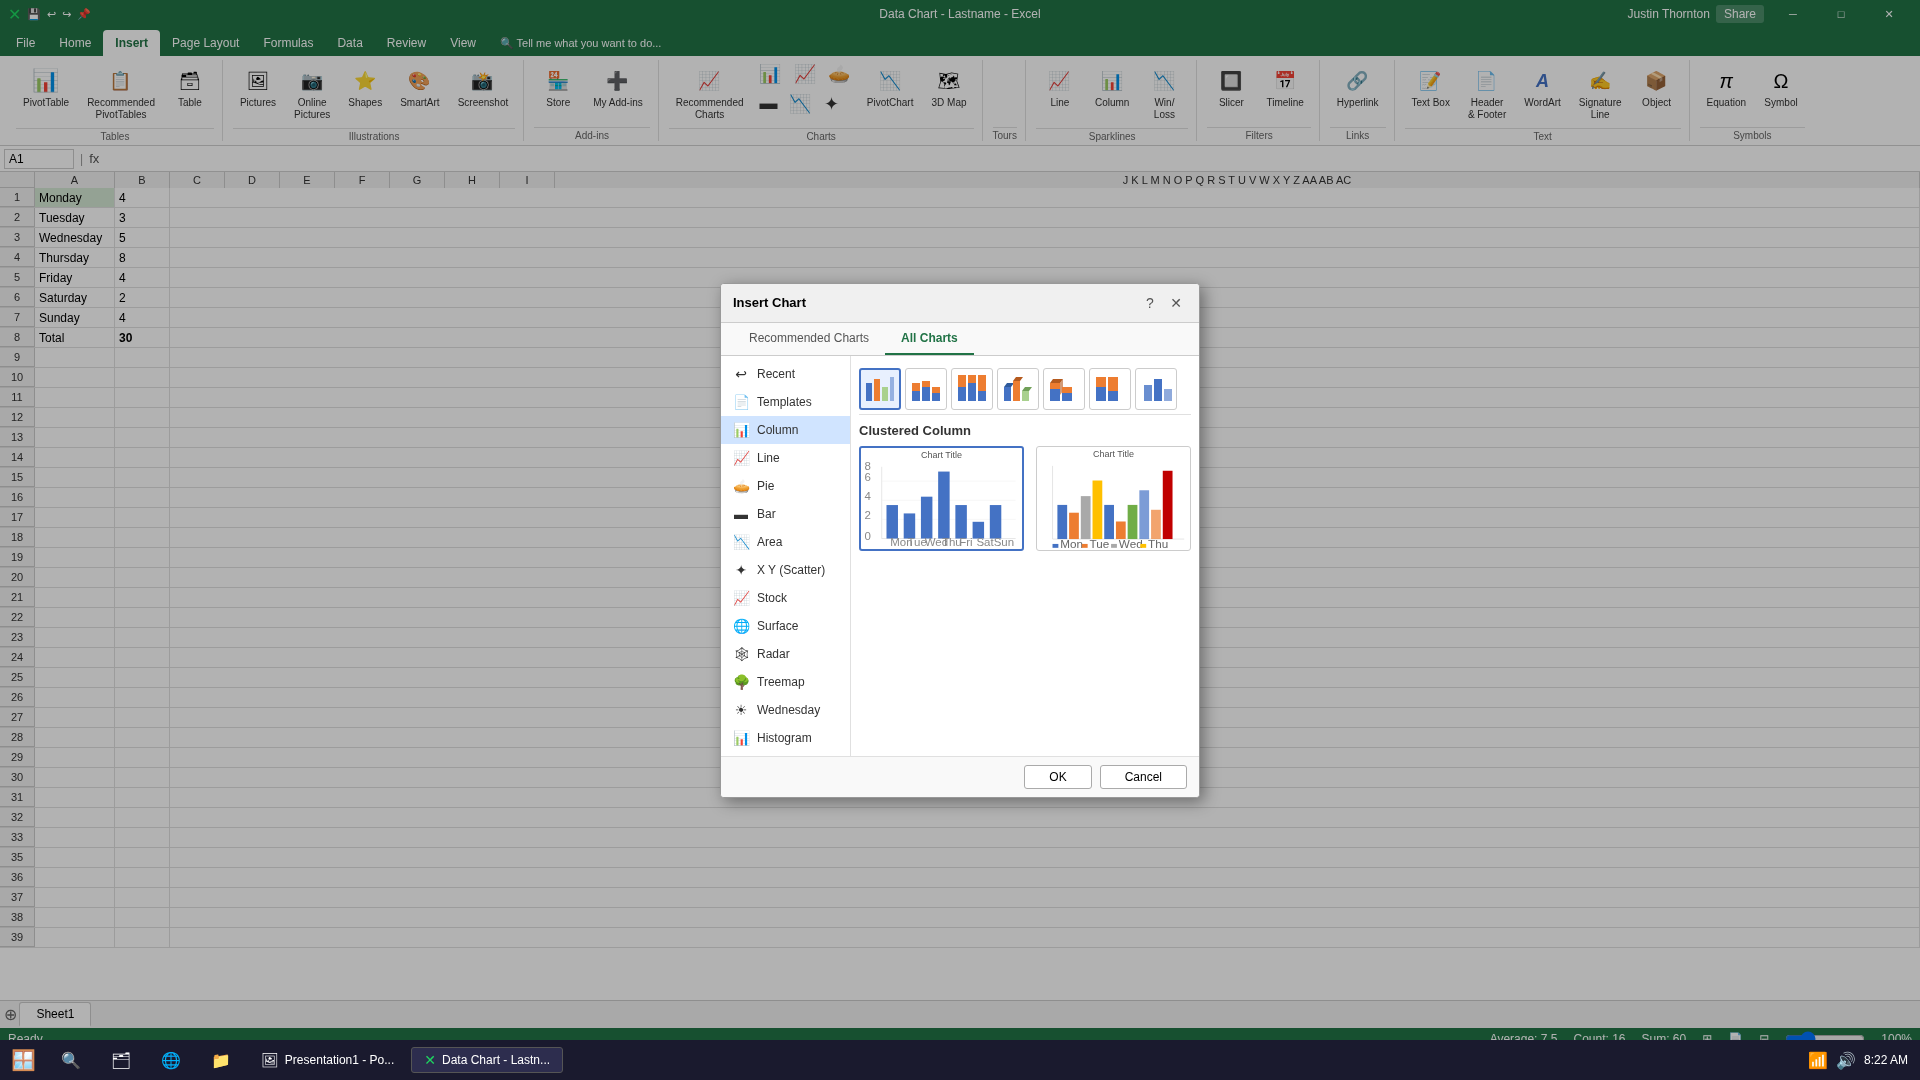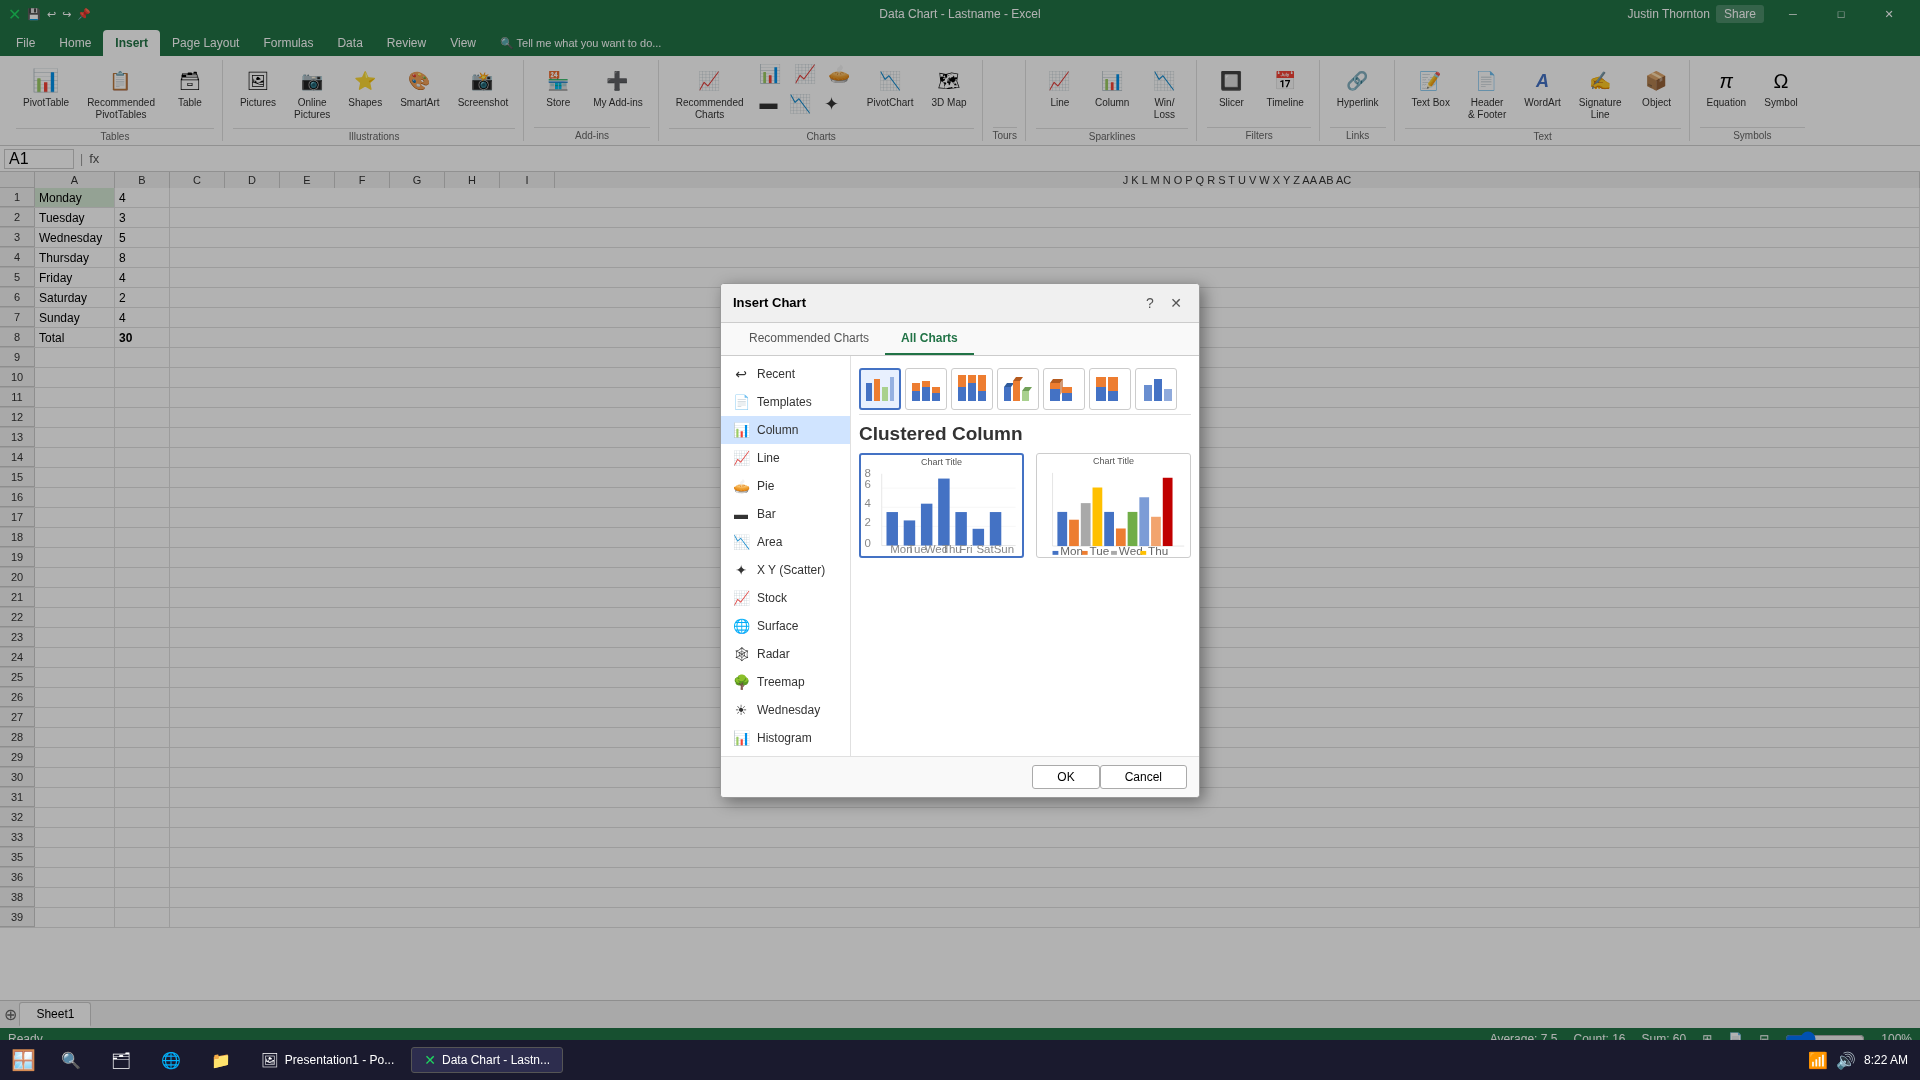--- a/index.html
+++ b/index.html
@@ -119,21 +119,21 @@
       display: flex;
       align-items: center;
       border-bottom: 1px solid #d0d0d0;
       padding: 0 4px;
       gap: 4px;
     }
     .cell-ref {
       width: 70px;
       border: 1px solid #ccc;
       padding: 2px 4px;
-      font-size: 16px;
+      font-size: 12px;
       height: 20px;
     }
     .formula-bar-sep { color: #999; padding: 0 2px; }
     .formula-input { flex: 1; border: none; outline: none; font-size: 12px; }
 
     
     .spreadsheet-container {
       display: flex;
       height: calc(1080px - 28px - 22px - 28px - 90px - 26px - 28px - 30px);
       overflow: hidden;
@@ -332,21 +332,21 @@
       font-size: 20px;
       background: white;
     }
     .chart-type-icon.selected {
       border: 2px solid #4472c4;
       background: #e8f0fe;
     }
 
     
     .chart-section-title {
-      font-size: 19px;
+      font-size: 13px;
       font-weight: 600;
       color: #333;
       margin-bottom: 8px;
     }
 
     
     .chart-previews {
       display: flex;
       gap: 12px;
     }
@@ -377,21 +377,21 @@
 
     
     .chart-svg { width: 100%; height: 90%; }
 
     
     .dialog-footer {
       padding: 8px 12px;
       border-top: 1px solid #e0e0e0;
       display: flex;
       justify-content: flex-end;
-      gap: 0;
+      gap: 8px;
       background: #f9f9f9;
     }
     .dialog-btn {
       padding: 4px 24px;
       font-size: 12px;
       cursor: pointer;
       border-radius: 3px;
       border: 1px solid #aaa;
       background: white;
     }
@@ -941,20 +941,26 @@
     <div class="sheet-cell cell-b"></div>
     <div class="sheet-cell col-rest"></div>
   </div>
         <div class="sheet-row">
     <div class="row-num">36</div>
     <div class="sheet-cell cell-a"></div>
     <div class="sheet-cell cell-b"></div>
     <div class="sheet-cell col-rest"></div>
   </div>
         <div class="sheet-row">
+    <div class="row-num">37</div>
+    <div class="sheet-cell cell-a"></div>
+    <div class="sheet-cell cell-b"></div>
+    <div class="sheet-cell col-rest"></div>
+  </div>
+        <div class="sheet-row">
     <div class="row-num">38</div>
     <div class="sheet-cell cell-a"></div>
     <div class="sheet-cell cell-b"></div>
     <div class="sheet-cell col-rest"></div>
   </div>
         <div class="sheet-row">
     <div class="row-num">39</div>
     <div class="sheet-cell cell-a"></div>
     <div class="sheet-cell cell-b"></div>
     <div class="sheet-cell col-rest"></div>

